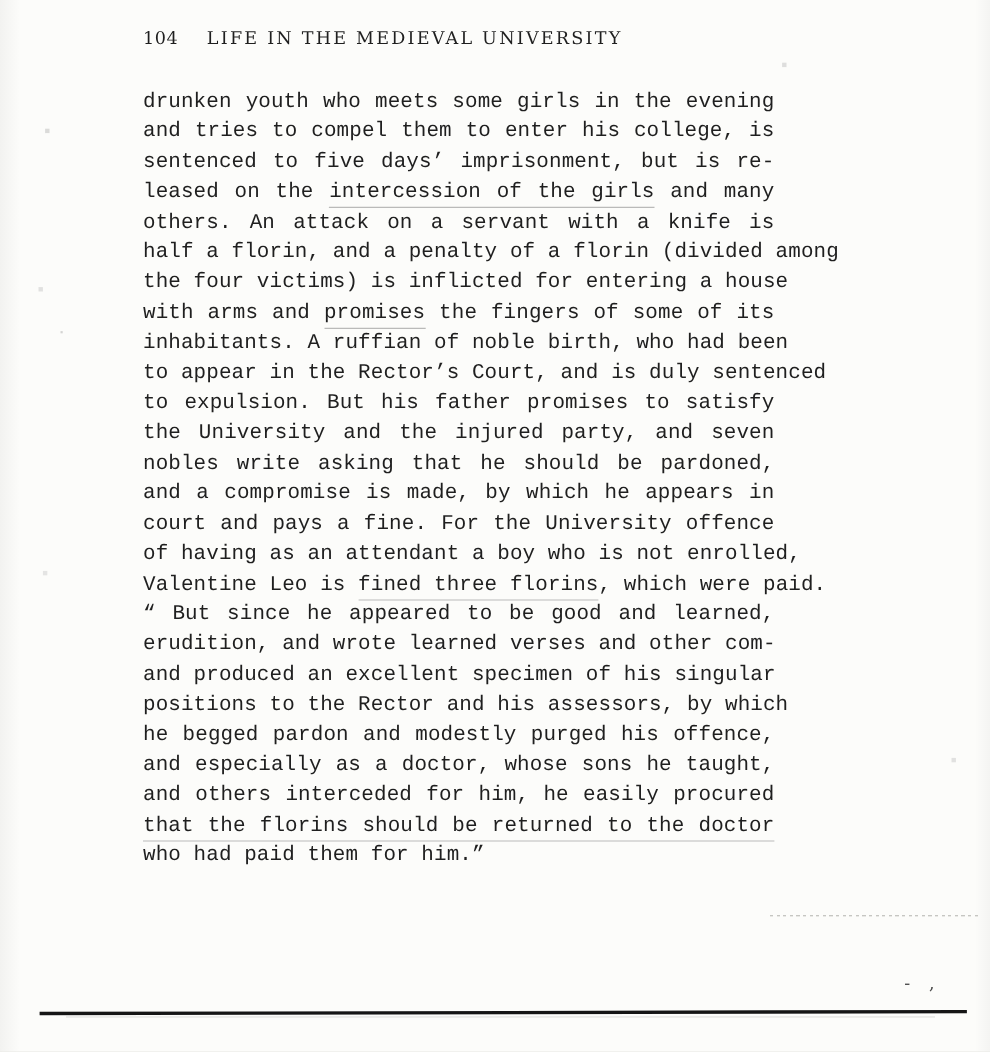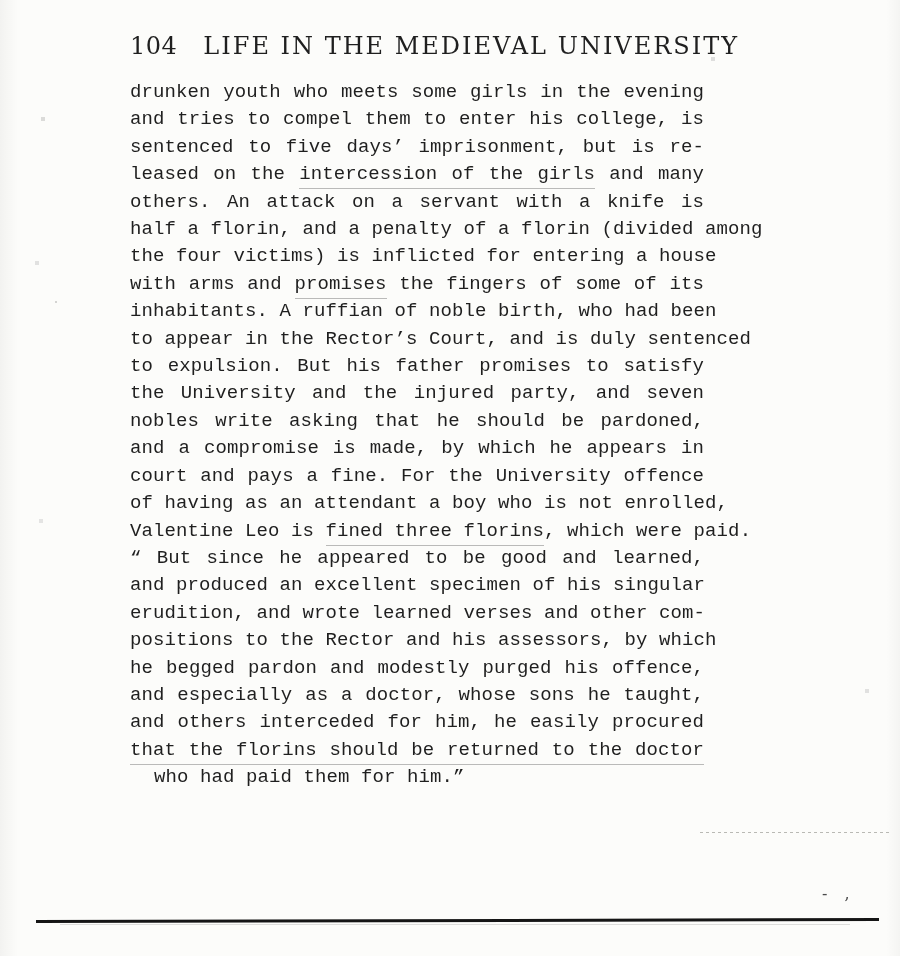--- a/index.html
+++ b/index.html
@@ -9,40 +9,40 @@
     margin:0 auto;
     background:
       linear-gradient(90deg, rgba(0,0,0,0.04) 0px, rgba(0,0,0,0) 18px),
       linear-gradient(270deg, rgba(0,0,0,0.03) 0px, rgba(0,0,0,0) 14px),
       #fcfcfa;
     overflow:hidden;
     font-family:"DejaVu Serif","Liberation Serif",serif;
     color:#1f1f1f;
   }
   .running-head {
-    position:absolute; top:34px; left:130px; width:575px;
+    position:absolute; top:23px; left:130px; width:575px;
     display:flex; align-items:baseline;
-    font-size:24px; line-height:24px;
+    font-size:16px; line-height:24px;
     letter-spacing:1px;
     white-space:nowrap;
   }
   .page-number { margin-right:26px; letter-spacing:0.5px; }
   .head-title { letter-spacing:2px; }
   .body-text {
     position:absolute; top:79px; left:130px; width:574px;
     font-size:19px; line-height:27.4px;
     letter-spacing:0.1px;
     font-family:Liberation Mono, monospace;
   }
   .line {
     text-align:justify;
     text-align-last:justify;
     white-space:nowrap; 
   }
-  .line.last { text-align-last:left; white-space:normal;margin-left:24px; }
+  .line.last { text-align-last:left; white-space:normal; }
   .scan-underline {
     border-bottom:1px solid rgba(80,80,80,0.38);
     padding-bottom:3px;
   }
   
   .faint-trail {
     position:absolute; top:832px; left:700px; width:190px; height:1px;
     background:repeating-linear-gradient(90deg,#b9b9b4 0 3px, transparent 3px 6px);
   }
   .stray-mark {
@@ -92,22 +92,22 @@
       <div class="line">inhabitants.  A ruffian of noble birth, who had been</div>
       <div class="line">to appear in the Rector’s Court, and is duly sentenced</div>
       <div class="line">to expulsion.  But his father promises to satisfy</div>
       <div class="line">the University and the injured party, and seven</div>
       <div class="line">nobles write asking that he should be pardoned,</div>
       <div class="line">and a compromise is made, by which he appears in</div>
       <div class="line">court and pays a fine.  For the University offence</div>
       <div class="line">of having as an attendant a boy who is not enrolled,</div>
       <div class="line">Valentine Leo is <span class="scan-underline">fined three florins</span>, which were paid.</div>
       <div class="line">“ But since he appeared to be good and learned,</div>
+      <div class="line">erudition, and wrote learned verses and other com-</div>
       <div class="line">and produced an excellent specimen of his singular</div>
-      <div class="line">erudition, and wrote learned verses and other com-</div>
       <div class="line">positions to the Rector and his assessors, by which</div>
       <div class="line">he begged pardon and modestly purged his offence,</div>
       <div class="line">and especially as a doctor, whose sons he taught,</div>
       <div class="line">and others interceded for him, he easily procured</div>
       <div class="line"><span class="scan-underline">that the florins should be returned to the doctor</span></div>
       <div class="line last">who had paid them for him.”</div>
     </div>
 
   <div class="faint-trail"></div>
 

